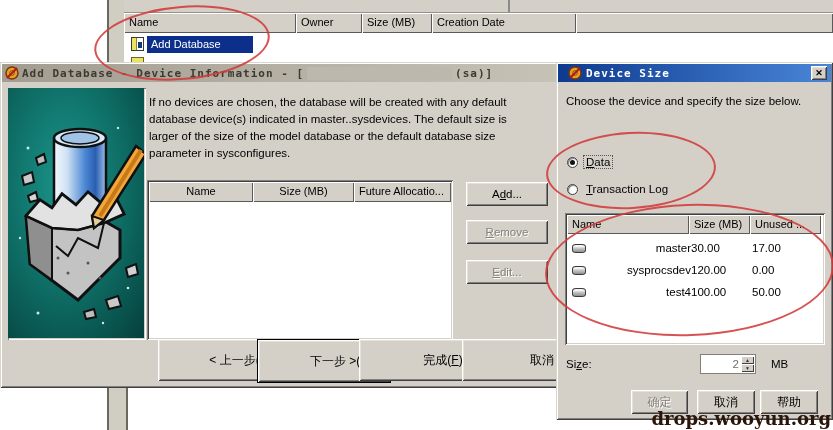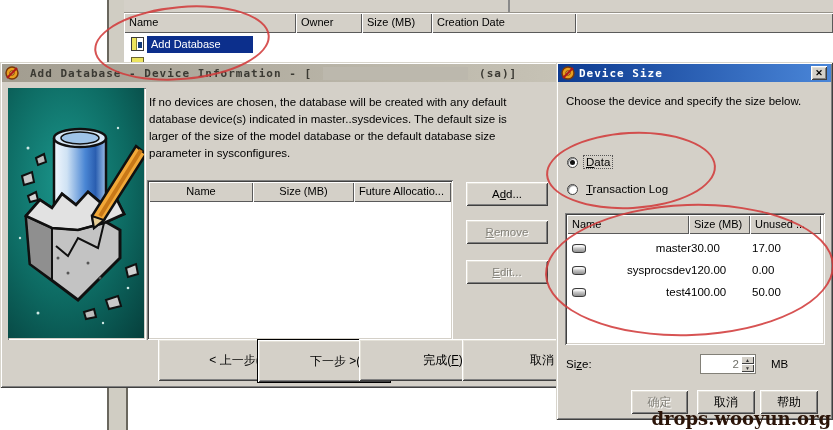--- a/index.html
+++ b/index.html
@@ -53,35 +53,35 @@
     font-size:11px;padding:2px 0 0 4px;box-sizing:border-box;white-space:nowrap;}
   .dbicon{left:131px;top:37px;width:13px;height:14px;background:#fff;border:1px solid #3a3a3a;box-sizing:border-box;}
   .dbicon .band{position:absolute;left:0;top:0;width:4px;height:100%;background:#ece45e;border-right:1px solid #8a8430;}
   .dbicon .dot{position:absolute;left:6px;top:4px;width:4px;height:6px;background:#123a7a;}
   .dbicon2{left:131px;top:57px;width:13px;height:5px;background:#ece45e;border:1px solid #6a6430;border-bottom:none;box-sizing:border-box;}
 
   
   .main-dialog{left:0;top:62px;width:558px;height:326px;z-index:10;}
   .mtitle{left:2px;top:2px;width:554px;height:18px;
     background:linear-gradient(90deg,#a29d90,#c6c2b5);
-    display:flex;align-items:center;padding-left:3px;box-sizing:border-box;color:#3b3a33;gap:8px;}
+    display:flex;align-items:center;padding-left:3px;box-sizing:border-box;color:#3b3a33;}
   .redact{width:145px;height:13px;background:#bcb8ad;margin:0 3px;}
   .mdesc{left:149px;top:32px;width:402px;line-height:17px;white-space:pre-line;}
   .graphic{left:8px;top:26px;width:138px;height:252px;
     box-shadow: inset 1px 1px 0 #808080, inset -1px -1px 0 #ffffff;}
   .mtable{left:147px;top:118px;width:306px;height:160px;}
   .mtable .hrow{position:absolute;left:2px;top:2px;right:2px;height:20px;display:flex;}
   .sidebtn{left:466px;width:82px;height:24px;}
   .navbtn{top:277px;height:42px;padding-left:35px;}
 
   
   .device-dialog{left:556px;top:62px;width:277px;height:358px;z-index:20;}
   .dtitle{left:2px;top:2px;width:273px;height:18px;
     background:linear-gradient(90deg,#0d3a8f,#4a86d8);
-    display:flex;align-items:center;padding-left:3px;box-sizing:border-box;color:#fff;}
+    display:flex;align-items:center;padding-left:10px;box-sizing:border-box;color:#fff;}
   .closebtn{position:absolute;right:4px;top:2px;width:16px;height:14px;
     font-size:9px;font-weight:bold;color:#000;padding:0;}
   .dtext{left:10px;}
   .radio{width:11px;height:11px;border-radius:50%;background:#fff;position:absolute;left:11px;
     box-shadow: inset 1px 1px 1px #808080, inset -1px -1px 0 #ffffff;border:1px solid #404040;box-sizing:border-box;}
   .radio .dot{position:absolute;left:2px;top:2px;width:5px;height:5px;border-radius:50%;background:#111;}
   .rlabel{position:absolute;left:28px;font-size:11.5px;padding:0 2px;}
   .rlabel.focus{outline:1px dotted #555;}
   .dtable{left:9px;top:151px;width:260px;height:132px;}
   .dtable .hrow{position:absolute;left:2px;top:2px;right:2px;height:19px;display:flex;}

